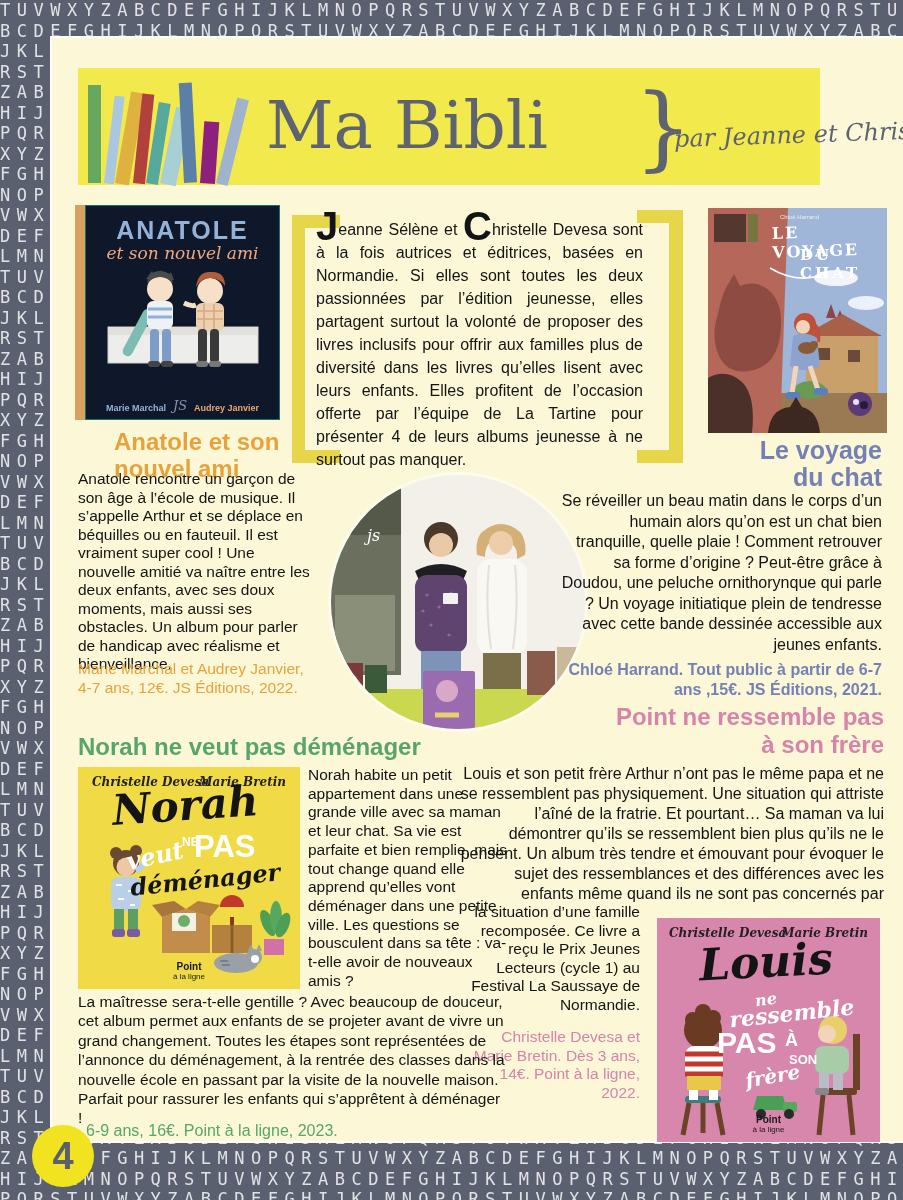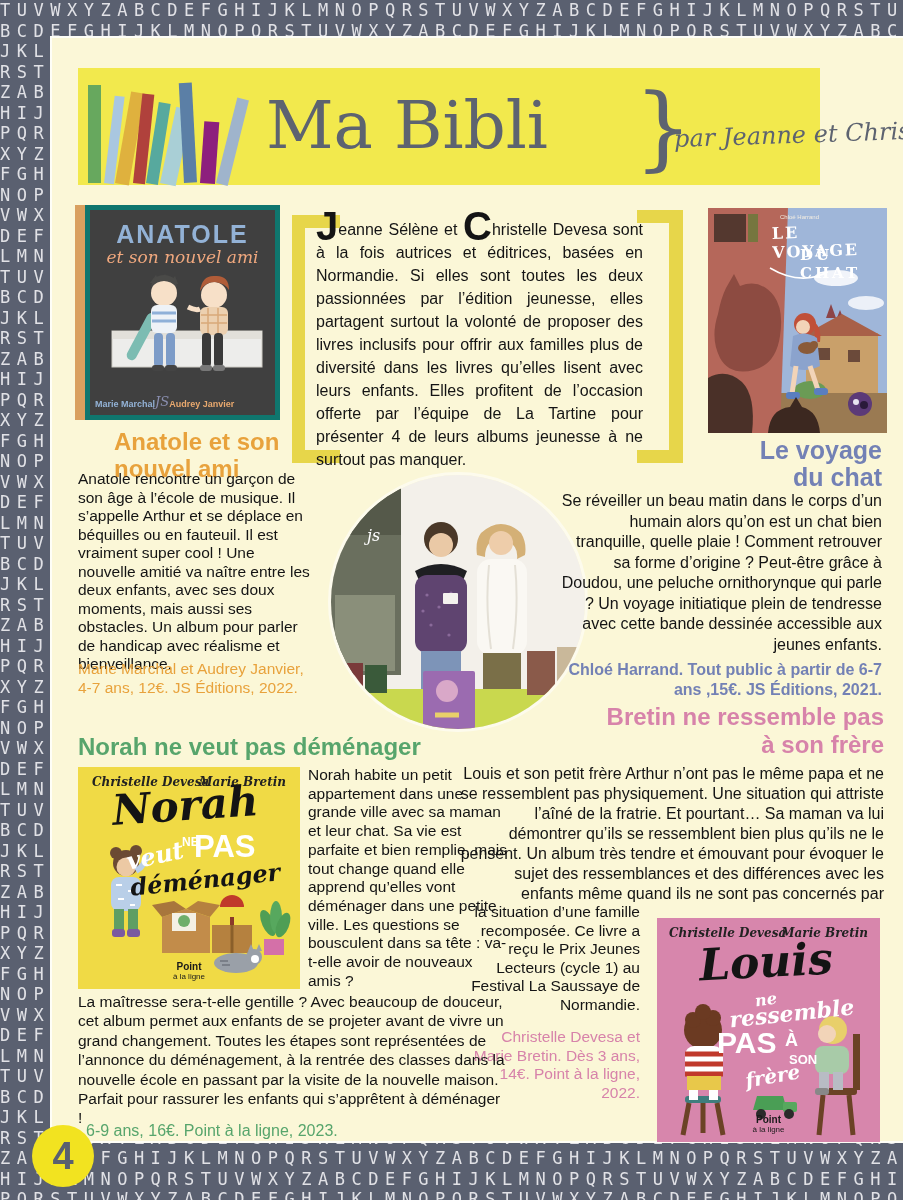--- a/index.html
+++ b/index.html
@@ -48,29 +48,29 @@
   .t-just{text-align:justify;}
   
   .intro{font-size:16px;line-height:23px;color:#141414;}
   .dcap{font-size:40px;font-weight:bold;line-height:0;vertical-align:-5px;letter-spacing:0;}
   .bracket-left{left:292px;top:215px;width:48px;height:248px;
     border-left:13px solid #e7d64a;border-top:13px solid #e7d64a;border-bottom:13px solid #e7d64a;}
   .bracket-right{left:637px;top:210px;width:46px;height:253px;
     border-right:14px solid #e7d64a;border-top:13px solid #e7d64a;border-bottom:13px solid #e7d64a;}
   
   .cov-an{left:75px;top:205px;width:205px;height:215px;background:#d9a05f;}
-  .cov-an .inner{position:absolute;left:10px;top:0;right:0;bottom:0;background:#404040;
-                 border:5px solid #0f766e;box-sizing:border-box;}
+  .cov-an .inner{position:absolute;left:10px;top:0;right:0;bottom:0;background:#0f172a;
+                 border:1px solid #0f766e;box-sizing:border-box;}
   .an-title{position:absolute;top:10px;width:100%;text-align:center;color:#93b2d6;
             font-weight:bold;font-size:25px;letter-spacing:2px;}
   .an-sub{position:absolute;top:37px;width:100%;text-align:center;color:#f0a87e;
           font-family:"DejaVu Serif", serif;font-style:italic;font-size:17px;}
   .an-ill{position:absolute;left:0;top:55px;}
   .an-authors{position:absolute;bottom:6px;left:0;right:0;display:flex;
-              justify-content:flex-start;align-items:flex-end;padding:0 5px;}
+              justify-content:space-between;align-items:flex-end;padding:0 20px;}
   .an-a1{color:#93b2d6;font-weight:bold;font-size:9px;}
   .an-a2{color:#e9a96e;font-weight:bold;font-size:9px;}
   .an-logo{color:#8a8fb0;font-family:"DejaVu Serif", serif;font-style:italic;font-size:13px;}
   
   .cov-vy{left:708px;top:208px;width:179px;height:225px;overflow:hidden;}
   .vy-author{position:absolute;top:6px;left:72px;color:#f3ede2;font-size:6px;}
   .vy-t1{position:absolute;top:14px;left:64px;color:#ffffff;font-weight:bold;font-size:16px;
          letter-spacing:2px;font-family:"DejaVu Serif", serif;transform:rotate(-2deg);}
   .vy-t2{position:absolute;top:38px;left:92px;color:#ffffff;font-weight:bold;font-size:15px;
          letter-spacing:3px;font-family:"DejaVu Serif", serif;}
@@ -319,21 +319,21 @@
 </div>
 
 <h2 class="abs h-orange" style="left:96px;top:428px;width:240px;margin-left:18px;">Anatole et son nouvel ami</h2>
 <p class="abs body-txt" style="left:78px;top:470px;width:238px;margin:0;">Anatole rencontre un garçon de son âge à l’école de musique. Il s’appelle Arthur et se déplace en béquilles ou en fauteuil. Il est vraiment super cool ! Une nouvelle amitié va naître entre les deux enfants, avec ses doux moments, mais aussi ses obstacles. Un album pour parler de handicap avec réalisme et bienveillance.</p>
 <p class="abs body-txt c-orange" style="left:78px;top:659px;width:242px;margin:0;line-height:19px;">Marie Marchal et Audrey Janvier, 4-7 ans, 12€. JS Éditions, 2022.</p>
 
 <h2 class="abs h-blue" style="left:600px;top:437px;width:282px;"><span>Le voyage</span><br><span>du chat</span></h2>
 <p class="abs body-txt t-right" style="left:558px;top:491px;width:324px;margin:0;font-size:16px;line-height:20.5px;">Se réveiller un beau matin dans le corps d’un humain alors qu’on est un chat bien tranquille, quelle plaie ! Comment retrouver sa forme d’origine ? Peut-être grâce à Doudou, une peluche ornithorynque qui parle ? Un voyage initiatique plein de tendresse avec cette bande dessinée accessible aux jeunes enfants.</p>
 <p class="abs body-txt t-right c-blue" style="left:558px;top:660px;width:324px;margin:0;font-size:16px;line-height:19.5px;font-weight:bold;">Chloé Harrand. Tout public à partir de 6-7 ans ,15€. JS Éditions, 2021.</p>
 
-<h2 class="abs h-pink" style="left:558px;top:703px;width:326px;"><span>Bretin ne ressemble pas</span><br><span>à son frère</span></h2>
+<h2 class="abs h-pink" style="left:558px;top:703px;width:326px;"><span>Point ne ressemble pas</span><br><span>à son frère</span></h2>
 <p class="abs body-txt t-right" style="left:460px;top:764px;width:424px;margin:0;font-size:16px;line-height:20px;">Louis et son petit frère Arthur n’ont pas le même papa et ne se ressemblent pas physiquement. Une situation qui attriste l’aîné de la fratrie. Et pourtant… Sa maman va lui démontrer qu’ils se ressemblent bien plus qu’ils ne le pensent. Un album très tendre et émouvant pour évoquer le sujet des ressemblances et des différences avec les enfants même quand ils ne sont pas concernés par</p>
 <p class="abs body-txt t-right" style="left:470px;top:903px;width:170px;margin:0;line-height:18.6px;">la situation d’une famille recomposée. Ce livre a reçu le Prix Jeunes Lecteurs (cycle 1) au Festival La Saussaye de Normandie.</p>
 <p class="abs body-txt t-right c-pink" style="left:470px;top:1028px;width:170px;margin:0;line-height:18.6px;">Christelle Devesa et Marie Bretin. Dès 3 ans, 14€. Point à la ligne, 2022.</p>
 
 <h2 class="abs h-green" style="left:78px;top:733px;width:430px;">Norah ne veut pas déménager</h2>
 <p class="abs body-txt" style="left:308px;top:766px;width:200px;margin:0;line-height:18.7px;">Norah habite un petit appartement dans une grande ville avec sa maman et leur chat. Sa vie est parfaite et bien remplie, mais tout change quand elle apprend qu’elles vont déménager dans une petite ville. Les questions se bousculent dans sa tête : va-t-elle avoir de nouveaux amis ?</p>
 <p class="abs body-txt" style="left:78px;top:992px;width:430px;margin:0;font-size:15.5px;line-height:19.4px;">La maîtresse sera-t-elle gentille ? Avec beaucoup de douceur, cet album permet aux enfants de se projeter avant de vivre un grand changement. Toutes les étapes sont représentées de l’annonce du déménagement, à la rentrée des classes dans la nouvelle école en passant par la visite de la nouvelle maison. Parfait pour rassurer les enfants qui s’apprêtent à déménager !</p>
 <p class="abs body-txt c-green" style="left:86px;top:1122px;width:400px;margin:0;font-size:16px;">6-9 ans, 16€. Point à la ligne, 2023.</p>
 
 <div class="abs cov-no">

